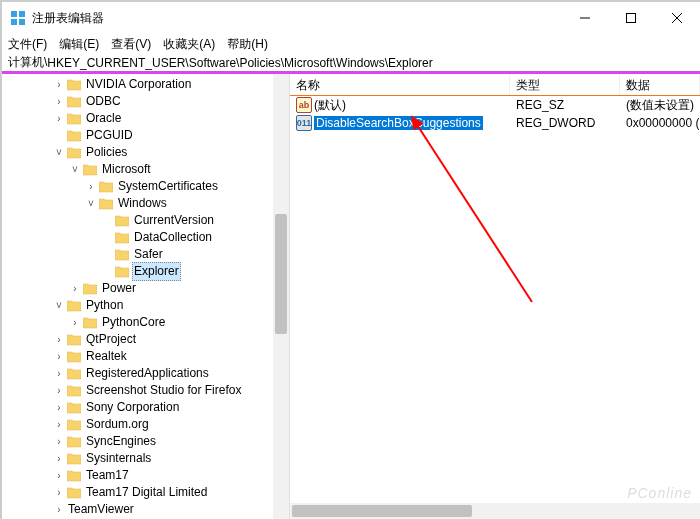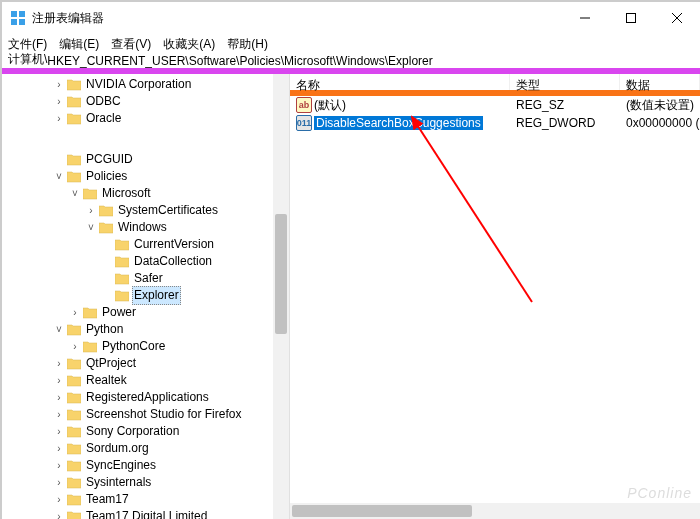--- a/index.html
+++ b/index.html
@@ -37,22 +37,22 @@
     height: 20px;
     display: flex; align-items: center;
     font-size: 12px;
   }
   .menubar .menu { padding: 2px 6px; cursor: default; }
   
   .addressbar {
     height: 20px;
     padding: 0 6px;
     font-size: 12px;
-    border-bottom: 6px solid #d946ef;
-    display: flex; align-items: flex-end;
+    border-bottom: 3px solid #d946ef;
+    display: flex; align-items: center;
     white-space: nowrap;
   }
   
   .content {
     display: flex;
     height: calc(519px - 32px - 20px - 20px - 2px);
     position: relative;
   }
   .tree-pane {
     width: 288px;
@@ -96,21 +96,21 @@
   }
   
   .list-pane {
     flex: 1;
     position: relative;
     overflow: hidden;
   }
   .list-header {
     height: 22px;
     display: flex;
-    border-bottom: 6px solid #f97316;
+    border-bottom: 1px solid #f97316;
     font-size: 12px;
   }
   .list-header .col {
     padding: 3px 6px;
     border-right: 1px solid #f0f0f0;
   }
   .list-body { font-size: 12px; }
   .list-row {
     display: flex;
     height: 18px;
@@ -226,21 +226,21 @@
         </div>
         <div class="tree-row" style="padding-left: 48px;">
           <span class="chev">›</span>
           <span class="folder">
             <svg width="14" height="12" viewBox="0 0 14 12">
               <path d="M0 1 l5 0 l1 1 l8 0 l0 9 l-14 0 Z" fill="#f8d36b" stroke="#d8b450" stroke-width="0.5"></path>
             </svg>
           </span>
           <span class="label">Oracle</span>
         </div>
-        <div class="tree-row" style="padding-left: 48px; margin-top: 24px;">
+        <div class="tree-row" style="padding-left: 48px;">
           <span class="chev"></span>
           <span class="folder">
             <svg width="14" height="12" viewBox="0 0 14 12">
               <path d="M0 1 l5 0 l1 1 l8 0 l0 9 l-14 0 Z" fill="#f8d36b" stroke="#d8b450" stroke-width="0.5"></path>
             </svg>
           </span>
           <span class="label">PCGUID</span>
         </div>
         <div class="tree-row" style="padding-left: 48px;">
           <span class="chev">˅</span>

